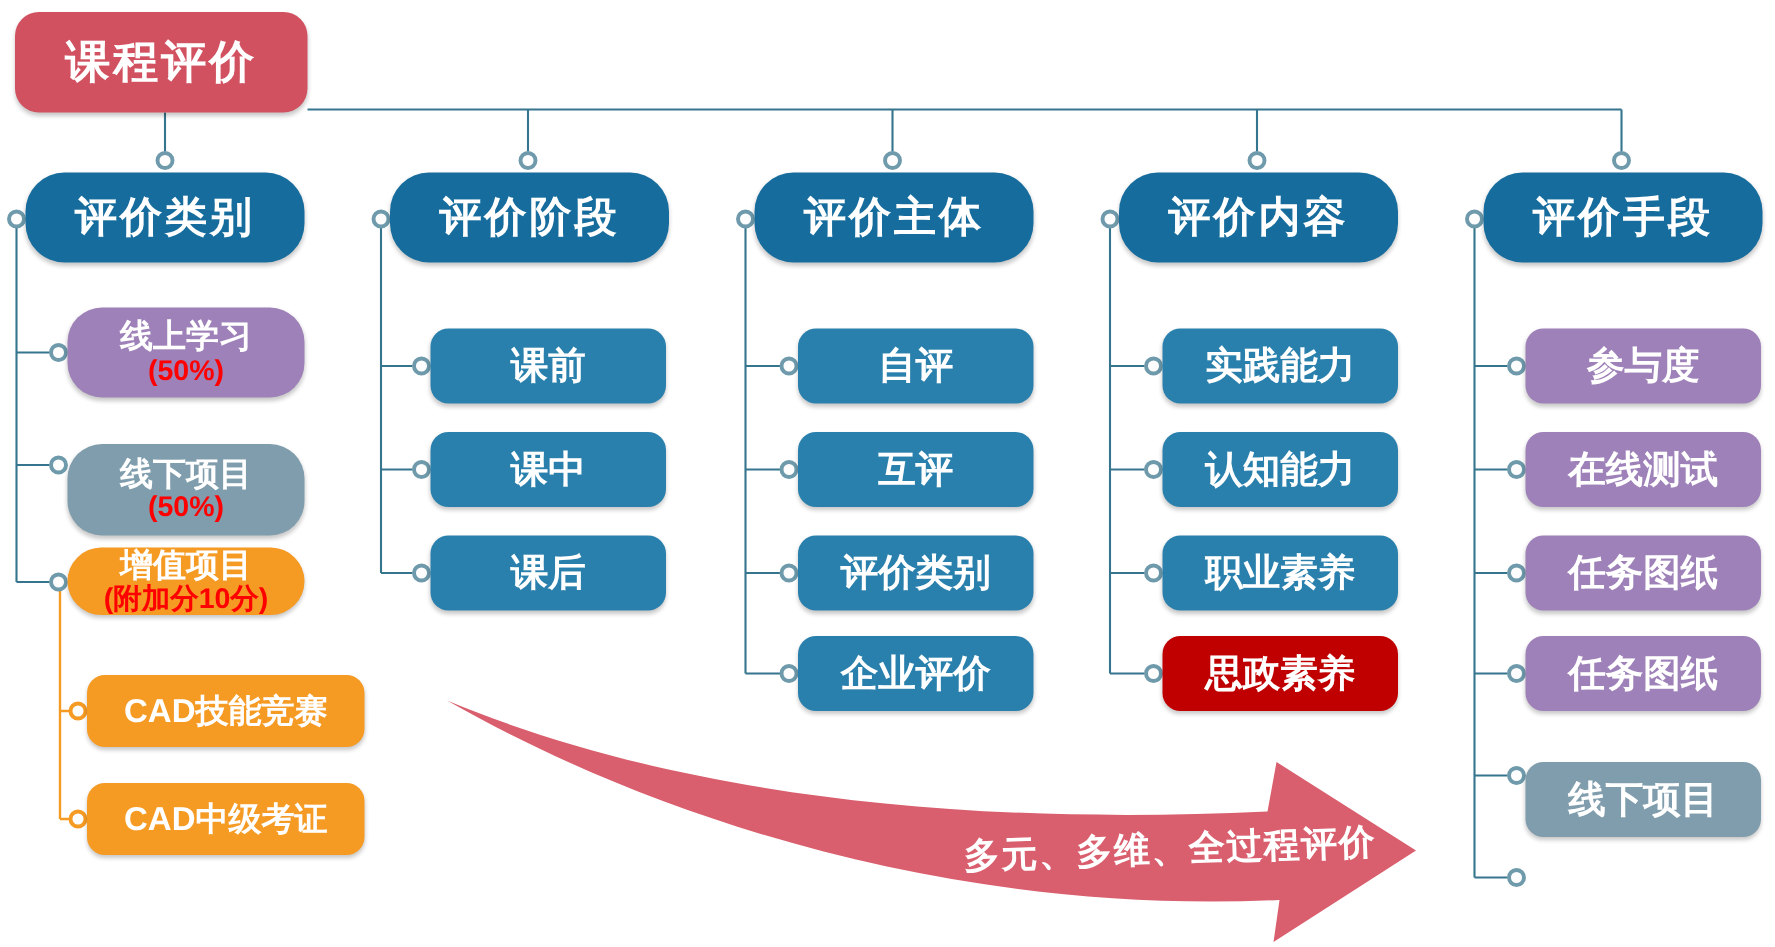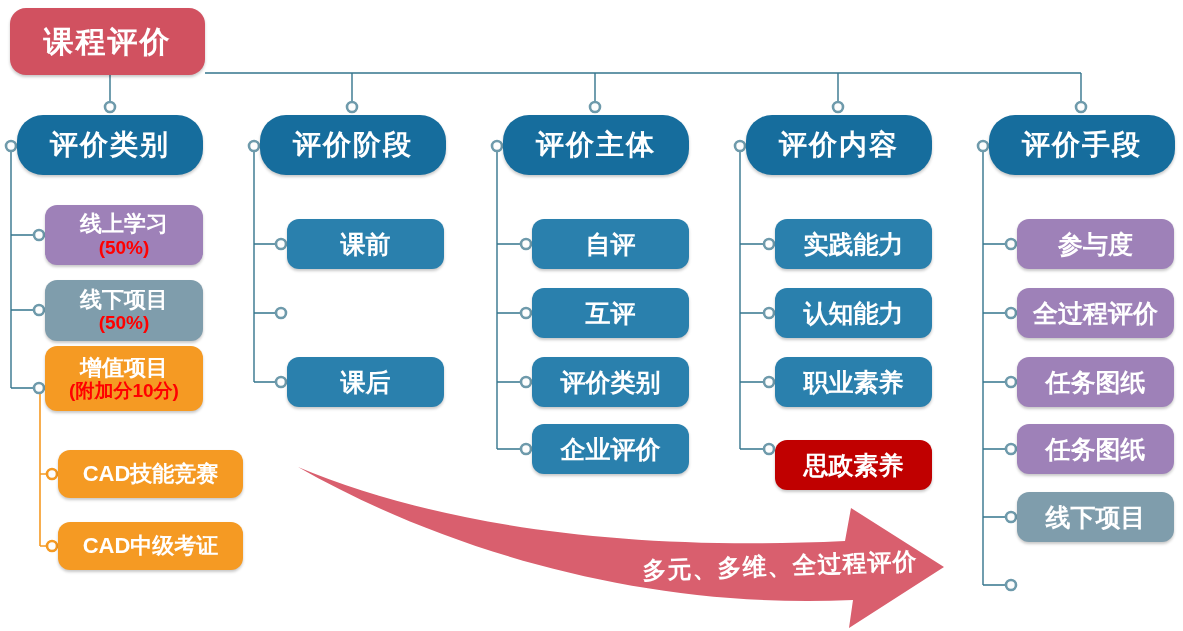--- a/index.html
+++ b/index.html
@@ -17,24 +17,24 @@
     position:absolute;box-sizing:border-box;display:flex;flex-direction:column;
     align-items:center;justify-content:center;color:#fff;font-weight:700;
     text-align:center;border-radius:12px;line-height:1.12;
     box-shadow:0 2px 3px rgba(0,0,0,.22);
   }
   .root{background:var(--root-red);font-size:30px;border-radius:16px;letter-spacing:2px;}
   .hdr{background:var(--header-blue);width:186px;height:60px;font-size:28px;border-radius:26px;letter-spacing:2px;}
   .item{width:157px;height:50px;font-size:25px;}
   .blue-bg{background:var(--item-blue);}
   .purple-bg{background:var(--purple);}
-  .slate-bg{background:var(--slate);}
+  .slate-bg{background:var(--slate);margin-top:16px;}
   .orange-bg{background:var(--orange);}
-  .red-bg{background:var(--deep-red);margin-top:16px;}
-  .duo{width:158px;}
+  .red-bg{background:var(--deep-red);}
+  .duo{width:158px;border-radius:23px;}
   .duo .t{font-size:22px;}
   .duo .s{font-size:19px;color:var(--accent-red-text);}
   .cad{width:185px;height:48px;font-size:22px;}
   .arrow-label{
     position:absolute;color:#fff;font-weight:700;font-size:24px;text-align:center;
     transform:rotate(-2deg);letter-spacing:1px;white-space:nowrap;
   }
 </style>
 </head>
 <body>
@@ -97,41 +97,42 @@
   <div class="node hdr" style="left:989px;top:115px">评价手段</div>
 
   <div class="node duo purple-bg" style="left:45px;top:205px;height:60px">
     <span class="t">线上学习</span>
     <span class="s">(50%)</span>
   </div>
   <div class="node duo slate-bg" style="left:45px;top:280px;height:61px">
     <span class="t">线下项目</span>
     <span class="s">(50%)</span>
   </div>
-  <div class="node duo orange-bg" style="left:45px;top:346px;height:65px">
+  <div class="node duo orange-bg" style="left:45px;top:365px;height:45px">
     <span class="t">增值项目</span>
     <span class="s">(附加分10分)</span>
   </div>
   <div class="node cad orange-bg" style="left:58px;top:450px">CAD技能竞赛</div>
   <div class="node cad orange-bg" style="left:58px;top:522px">CAD中级考证</div>
 
   <div class="node item blue-bg" style="left:287px;top:219px">课前</div>
+  <div class="node item blue-bg" style="left:287px;top:288px">课中</div>
   <div class="node item blue-bg" style="left:532px;top:219px">自评</div>
 
   <div class="node item blue-bg" style="left:287px;top:357px">课后</div>
   <div class="node item blue-bg" style="left:532px;top:288px">互评</div>
   <div class="node item blue-bg" style="left:532px;top:357px">评价类别</div>
   <div class="node item blue-bg" style="left:532px;top:424px">企业评价</div>
 
   <div class="node item blue-bg" style="left:775px;top:219px">实践能力</div>
   <div class="node item blue-bg" style="left:775px;top:288px">认知能力</div>
   <div class="node item blue-bg" style="left:775px;top:357px">职业素养</div>
   <div class="node item red-bg" style="left:775px;top:424px">思政素养</div>
 
   <div class="node item purple-bg" style="left:1017px;top:219px">参与度</div>
-  <div class="node item purple-bg" style="left:1017px;top:288px">全过程评价</div>
+  <div class="node item purple-bg" style="left:1017px;top:288px">在线测试</div>
   <div class="node item purple-bg" style="left:1017px;top:357px">任务图纸</div>
   <div class="node item purple-bg" style="left:1017px;top:424px">任务图纸</div>
   <div class="node item slate-bg" style="left:1017px;top:492px">线下项目</div>
 
   <div class="arrow-label" style="left:640px;top:550px;width:280px">多元、多维、全过程评价</div>
 
 </div>
 
 </body></html>

